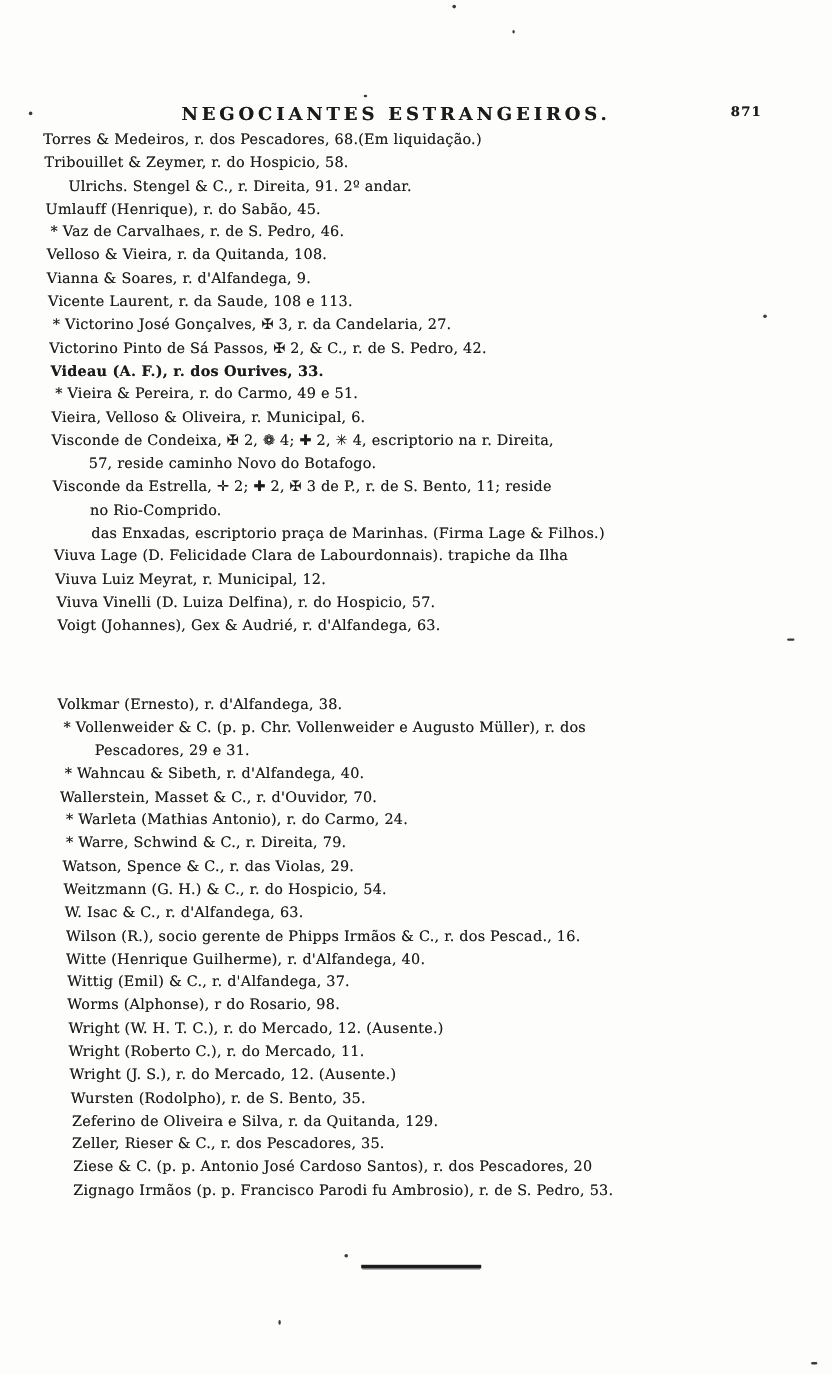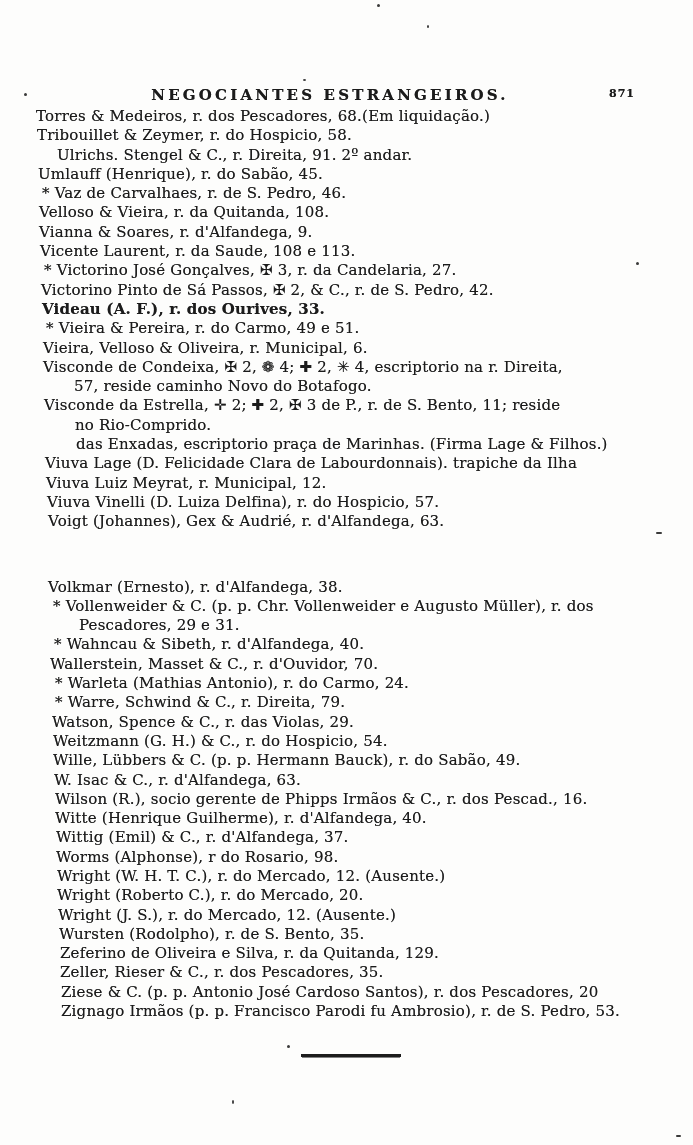--- a/index.html
+++ b/index.html
@@ -15,21 +15,21 @@
     font-size:15px;font-weight:700;letter-spacing:3.2px;white-space:nowrap;
     text-shadow:0 0 .5px rgba(20,20,20,.65);
   }
   .pagenum{
     position:absolute;top:87px;right:58px;
     font-size:11px;font-weight:700;letter-spacing:1px;
     text-shadow:0 0 .5px rgba(20,20,20,.65);
   }
   .list{
     position:absolute;top:107px;left:36px;width:640px;
-    font-size:15px;line-height:19.3px;
+    font-size:12px;line-height:19.3px;
     text-shadow:0 0 .45px rgba(25,25,25,.6);
   }
   .line{white-space:nowrap;letter-spacing:.2px;}
   .end-rule{
     position:absolute;top:1054px;left:301px;width:100px;height:3px;
     background:#1c1c1c;
     box-shadow:0 2px 0 -1px rgba(30,30,30,.55);
   }
   .speck{position:absolute;background:#3a3a3a;border-radius:50%;}
   .s1{left:377px;top:4px;width:3px;height:3px;}
@@ -86,28 +86,27 @@
       <div class="line entry" style="padding-left: 12px;">Voigt (Johannes), Gex &amp; Audrié, r. d'Alfandega, 63.</div>
       <div class="line entry" style="padding-left: 12px; margin-top: 46px;">Volkmar (Ernesto), r. d'Alfandega, 38.</div>
       <div class="line star" style="padding-left: 17px;">* Vollenweider &amp; C. (p. p. Chr. Vollenweider e Augusto Müller), r. dos</div>
       <div class="line cont" style="padding-left: 43px;">Pescadores, 29 e 31.</div>
       <div class="line star" style="padding-left: 18px;">* Wahncau &amp; Sibeth, r. d'Alfandega, 40.</div>
       <div class="line entry" style="padding-left: 14px;">Wallerstein, Masset &amp; C., r. d'Ouvidor, 70.</div>
       <div class="line star" style="padding-left: 19px;">* Warleta (Mathias Antonio), r. do Carmo, 24.</div>
       <div class="line star" style="padding-left: 19px;">* Warre, Schwind &amp; C., r. Direita, 79.</div>
       <div class="line entry" style="padding-left: 16px;">Watson, Spence &amp; C., r. das Violas, 29.</div>
       <div class="line entry" style="padding-left: 17px;">Weitzmann (G. H.) &amp; C., r. do Hospicio, 54.</div>
-      <div class="line entry" style="padding-left: 17px;">Wille, Lübbers &amp; C. (p. p. Hermann Bauck), r. do Sabão, 49.</div>
       <div class="line entry" style="padding-left: 18px;">W. Isac &amp; C., r. d'Alfandega, 63.</div>
       <div class="line entry" style="padding-left: 19px;">Wilson (R.), socio gerente de Phipps Irmãos &amp; C., r. dos Pescad., 16.</div>
       <div class="line entry" style="padding-left: 19px;">Witte (Henrique Guilherme), r. d'Alfandega, 40.</div>
       <div class="line entry" style="padding-left: 20px;">Wittig (Emil) &amp; C., r. d'Alfandega, 37.</div>
       <div class="line entry" style="padding-left: 20px;">Worms (Alphonse), r do Rosario, 98.</div>
       <div class="line entry" style="padding-left: 21px;">Wright (W. H. T. C.), r. do Mercado, 12. (Ausente.)</div>
-      <div class="line entry" style="padding-left: 21px;">Wright (Roberto C.), r. do Mercado, 20.</div>
+      <div class="line entry" style="padding-left: 21px;">Wright (Roberto C.), r. do Mercado, 11.</div>
       <div class="line entry" style="padding-left: 22px;">Wright (J. S.), r. do Mercado, 12. (Ausente.)</div>
       <div class="line entry" style="padding-left: 23px;">Wursten (Rodolpho), r. de S. Bento, 35.</div>
       <div class="line entry" style="padding-left: 24px;">Zeferino de Oliveira e Silva, r. da Quitanda, 129.</div>
       <div class="line entry" style="padding-left: 24px;">Zeller, Rieser &amp; C., r. dos Pescadores, 35.</div>
       <div class="line entry" style="padding-left: 25px;">Ziese &amp; C. (p. p. Antonio José Cardoso Santos), r. dos Pescadores, 20</div>
       <div class="line entry" style="padding-left: 25px;">Zignago Irmãos (p. p. Francisco Parodi fu Ambrosio), r. de S. Pedro, 53.</div>
     </main>
 
   <div class="end-rule"></div>
 </div>

